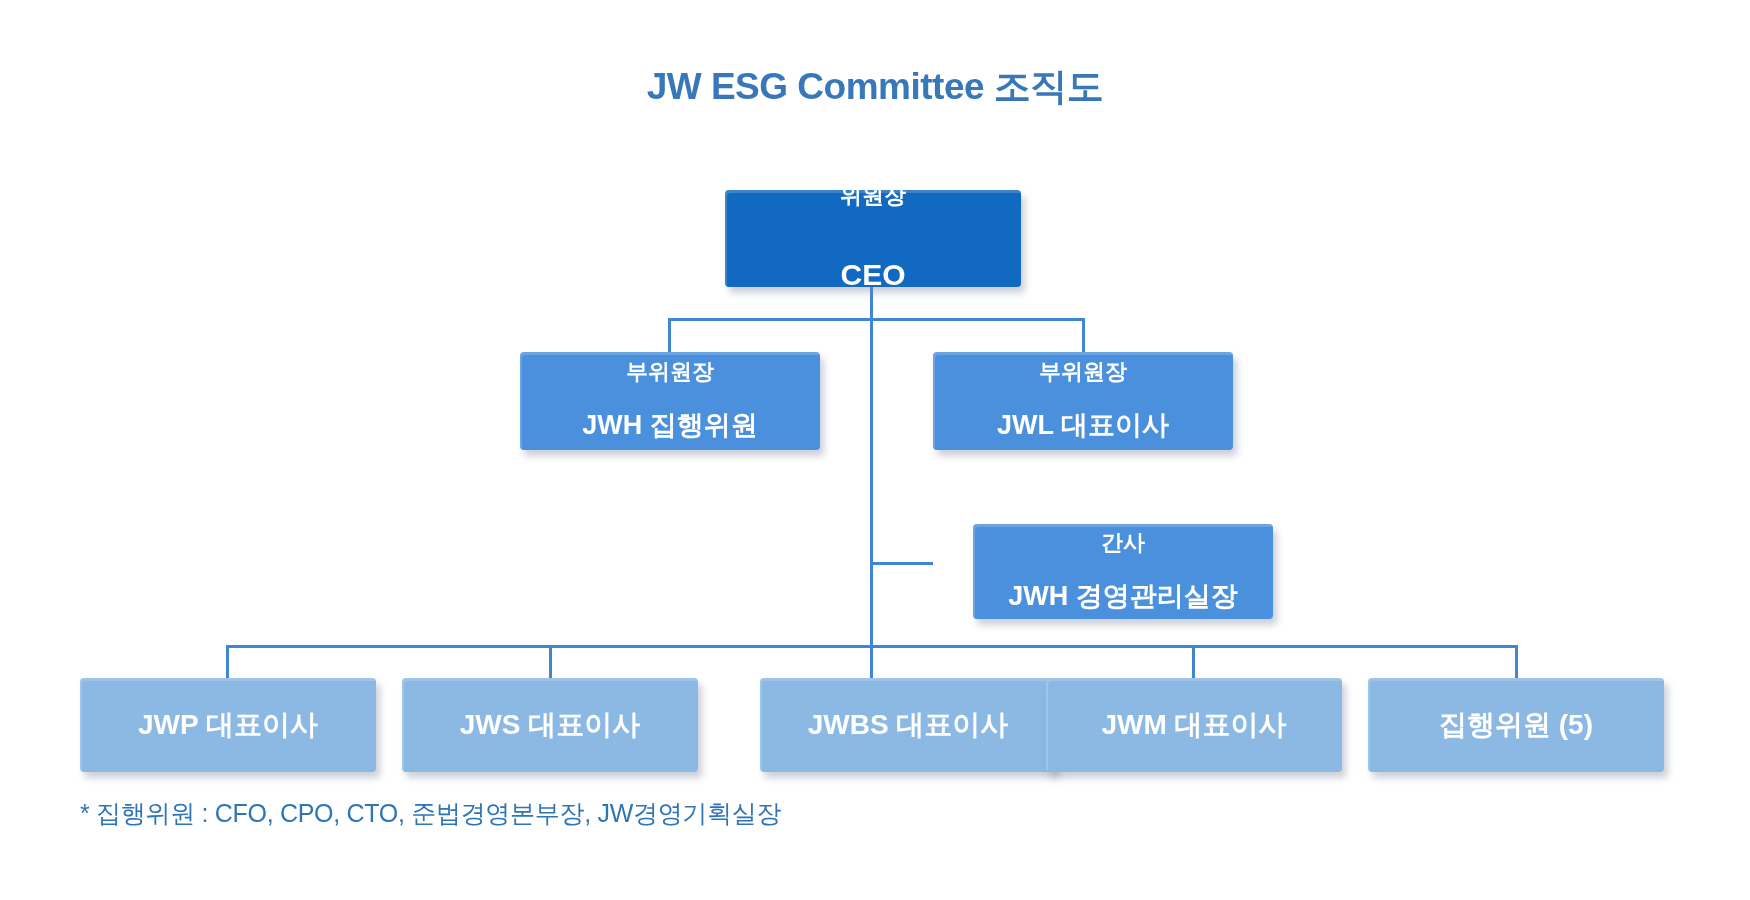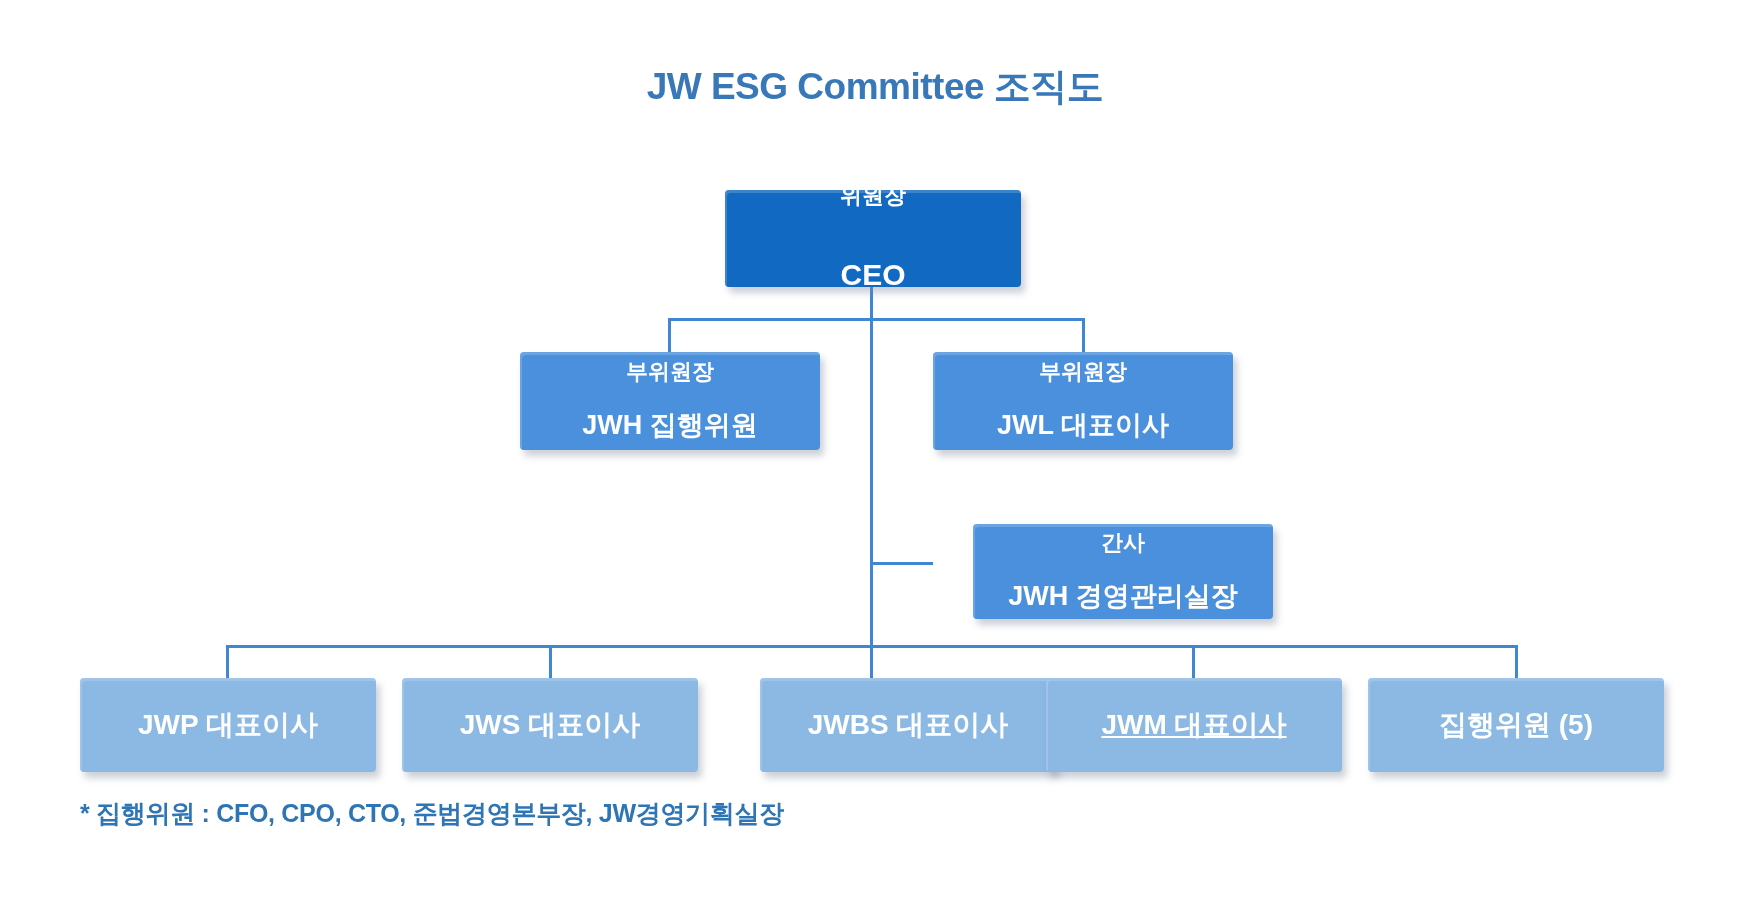--- a/index.html
+++ b/index.html
@@ -36,37 +36,37 @@
 
   .chairman   { left:725px; top:190px; width:296px; height:97px; background:var(--chairman-bg); }
   .chairman .name { font-size:30px;margin-top:24px; }
   .vice-left  { left:520px;  top:352px; width:300px; height:98px; background:var(--vice-bg); }
   .vice-right { left:933px;  top:352px; width:300px; height:98px; background:var(--vice-bg); }
   .secretary  { left:933px;  top:524px; width:300px; height:95px; background:var(--vice-bg);margin-left:40px; }
 
   .member { top:678px; width:296px; height:94px; background:var(--member-bg); }
   .member .name { font-size:28px; }
   .m0 { left:80px; }  .m1 { left:402px; } .m2 { left:760px; }
-  .m3 { left:1046px;text-decoration:underline; } .m4 { left:1368px; }
+  .m3 { left:1046px; } .m4 { left:1368px; }
 
   
   .line { position:absolute; background:var(--line); }
   .l-ceo-v   { left:870px;  top:287px; width:3px;    height:361px; }
   .l-vice-h  { left:668px;  top:318px; width:417px;  height:3px; }
   .l-vice-dl { left:668px;  top:318px; width:3px;    height:36px; }
   .l-vice-dr { left:1082px; top:318px; width:3px;    height:36px; }
   .l-sec-h   { left:871px;  top:562px; width:62px;   height:3px; }
   .l-bot-h   { left:227px;  top:645px; width:1291px; height:3px; }
   .l-drop    { top:645px; width:3px; height:34px; }
   .d0 { left:226px; } .d1 { left:549px; } .d2 { left:870px; }
   .d3 { left:1192px; } .d4 { left:1515px; }
 
   .footnote {
     position:absolute; left:80px; top:797px;
-    font-size:25px; font-weight:700;
+    font-size:25px; font-weight:400;
     color:var(--footnote-text);
     letter-spacing:-0.3px;
   }
 </style>
 </head>
 <body>
 
 <div class="canvas">
 
   <div class="title">JW ESG Committee 조직도</div>

